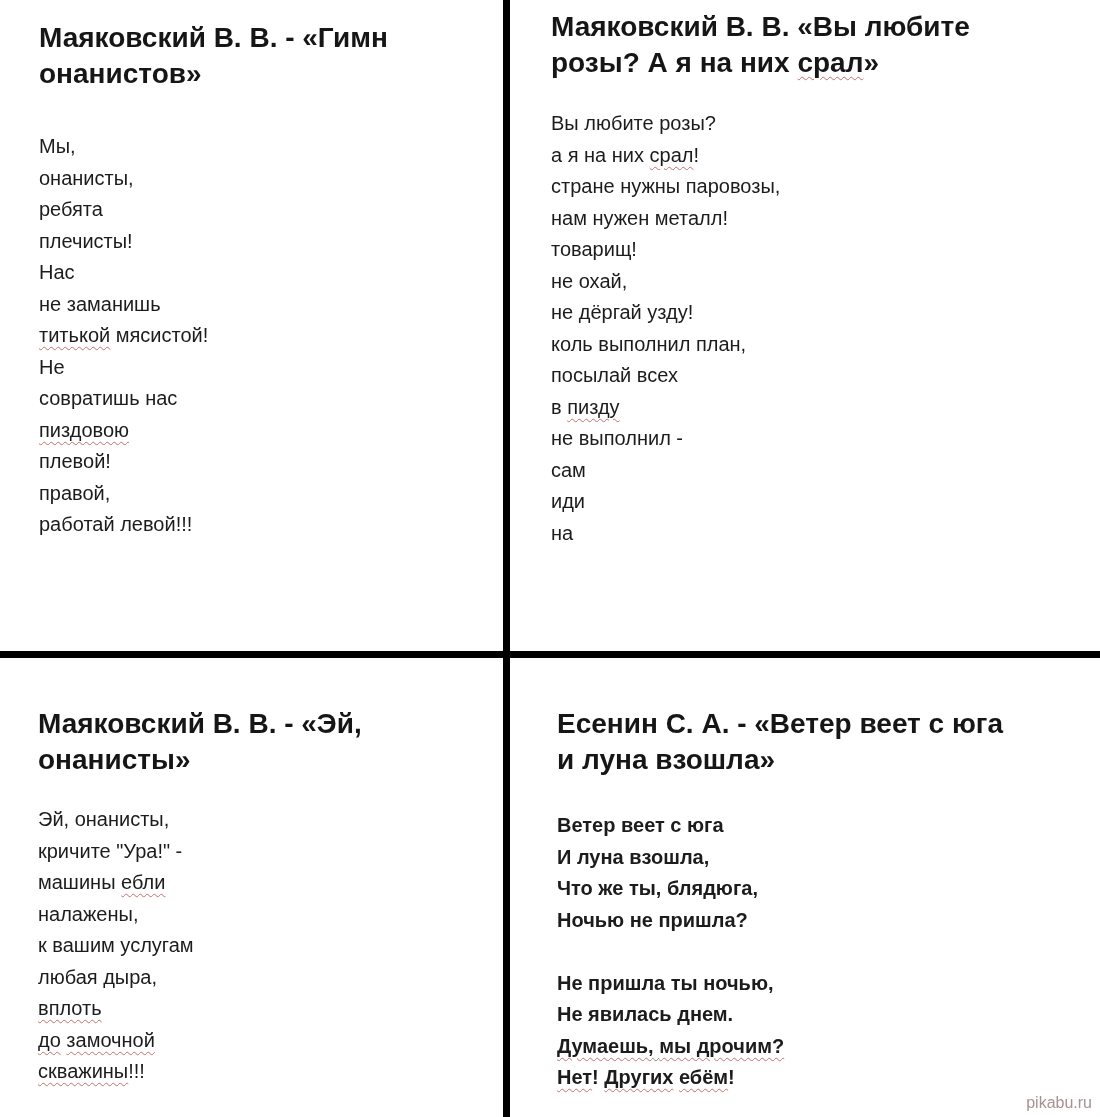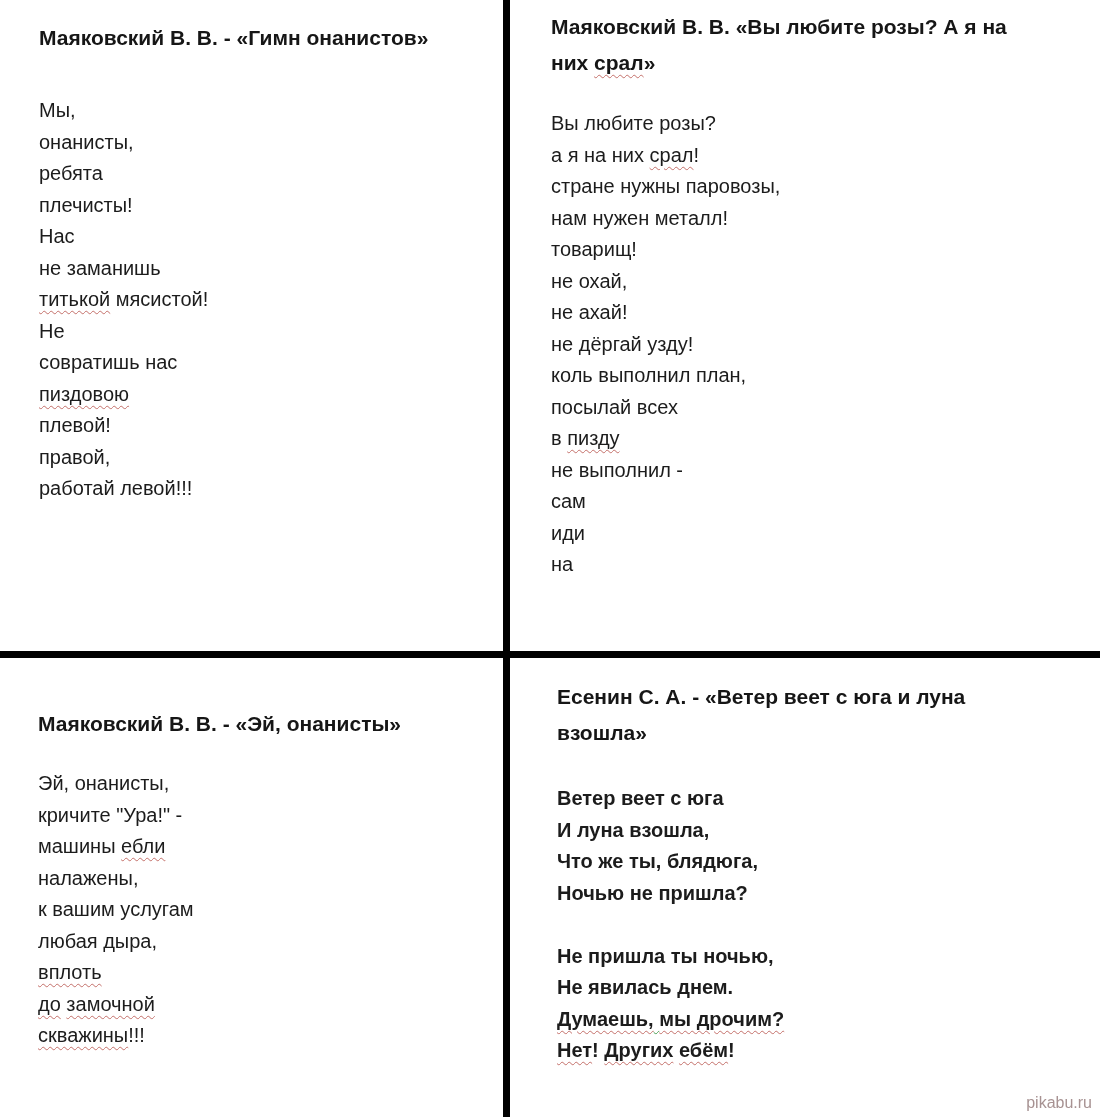--- a/index.html
+++ b/index.html
@@ -2,21 +2,21 @@
 <html><head>
 <meta charset="utf-8">
 <style>
   html,body{margin:0;padding:0;}
   body{
     width:1100px;height:1117px;position:relative;background:#ffffff;
     font-family:"Liberation Sans","DejaVu Sans",sans-serif;
     color:#1c1c1c;overflow:hidden;
   }
   .quad{position:absolute;}
-  .title{font-weight:bold;font-size:21px;line-height:36px;color:#161616;}
+  .title{font-weight:bold;font-size:28px;line-height:36px;color:#161616;}
   .poem{font-size:20px;line-height:31.5px;}
   .line{white-space:pre-wrap;}
   .sq-red{
     text-decoration-line:underline;
     text-decoration-style:wavy;
     text-decoration-color:#c4706a;
     text-decoration-thickness:1px;
     text-underline-offset:4px;
   }
   .sq-green{
@@ -25,21 +25,21 @@
     text-decoration-color:#4a9e53;
     text-decoration-thickness:1px;
     text-underline-offset:4px;
   }
   .q0{left:39px;top:20px;width:440px;}
   .q0 .poem{margin-top:39px;}
   .q1{left:551px;top:9px;width:470px;}
   .q1 .poem{margin-top:27px;}
   .q2{left:38px;top:706px;width:440px;}
   .q2 .poem{margin-top:26px;}
-  .q3{left:557px;top:679px;width:450px;}
+  .q3{left:557px;top:706px;width:450px;}
   .q3 .poem{margin-top:32px;font-weight:bold;}
   .divider-v{position:absolute;left:503px;top:0;width:7px;height:1117px;background:#000;}
   .divider-h{position:absolute;left:0;top:651px;width:1100px;height:7px;background:#000;}
   .watermark{position:absolute;right:8px;bottom:5px;font-size:16px;color:#a79292;}
 </style>
 </head>
 <body>
 
 <div class="quad q0">
   <div class="title"><span>Маяковский В. В. - «Гимн онанистов»</span></div>
@@ -62,21 +62,20 @@
 
 <div class="quad q1">
   <div class="title"><span>Маяковский В. В. «Вы любите розы? А я на них </span><span class="sq-red">срал</span><span>»</span></div>
   <div class="poem">
       <div class="line"><span>Вы любите розы?</span></div>
       <div class="line"><span>а я на них </span><span class="sq-red">срал</span><span>!</span></div>
       <div class="line"><span>стране нужны паровозы,</span></div>
       <div class="line"><span>нам нужен металл!</span></div>
       <div class="line"><span>товарищ!</span></div>
       <div class="line"><span>не охай,</span></div>
-      <div class="line"><span>не ахай!</span></div>
       <div class="line"><span>не дёргай узду!</span></div>
       <div class="line"><span>коль выполнил план,</span></div>
       <div class="line"><span>посылай всех</span></div>
       <div class="line"><span>в </span><span class="sq-red">пизду</span></div>
       <div class="line"><span>не выполнил -</span></div>
       <div class="line"><span>сам</span></div>
       <div class="line"><span>иди</span></div>
       <div class="line"><span>на</span></div>
     </div>
 </div>

